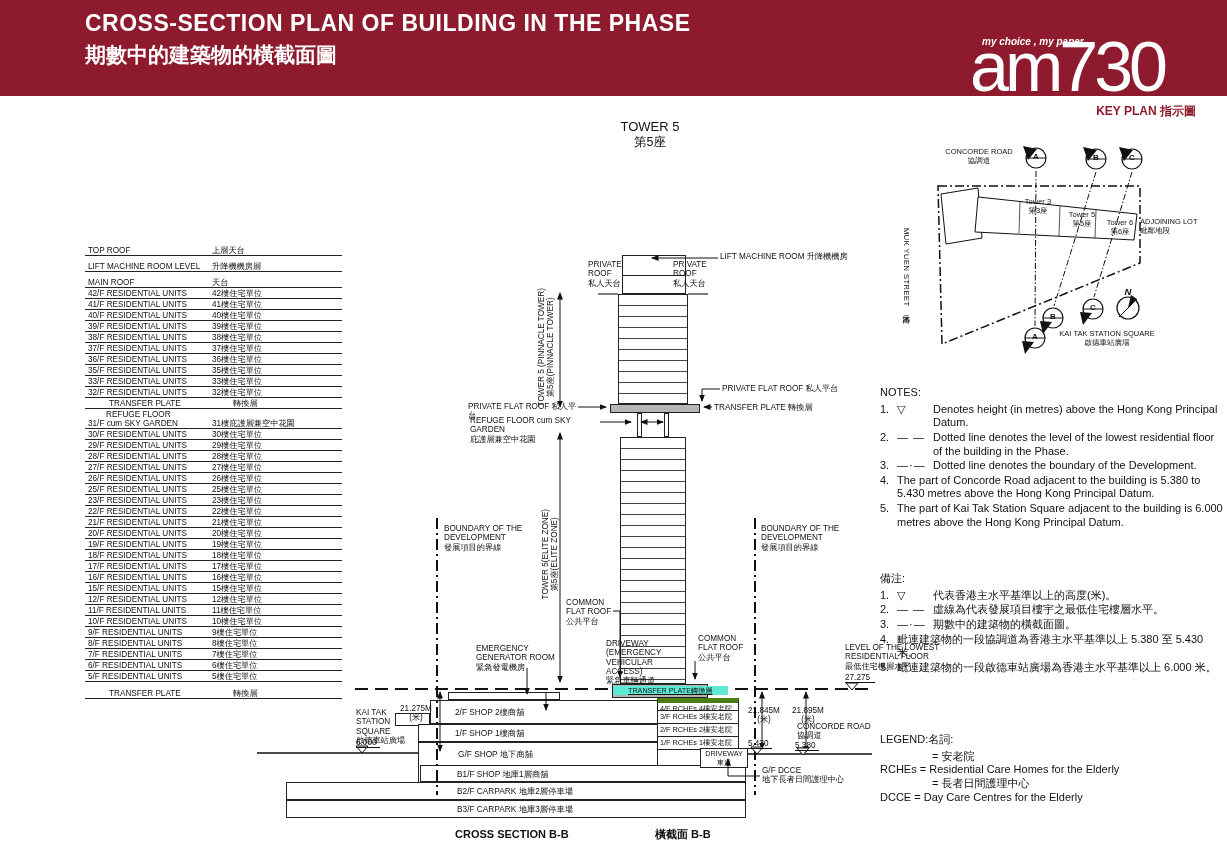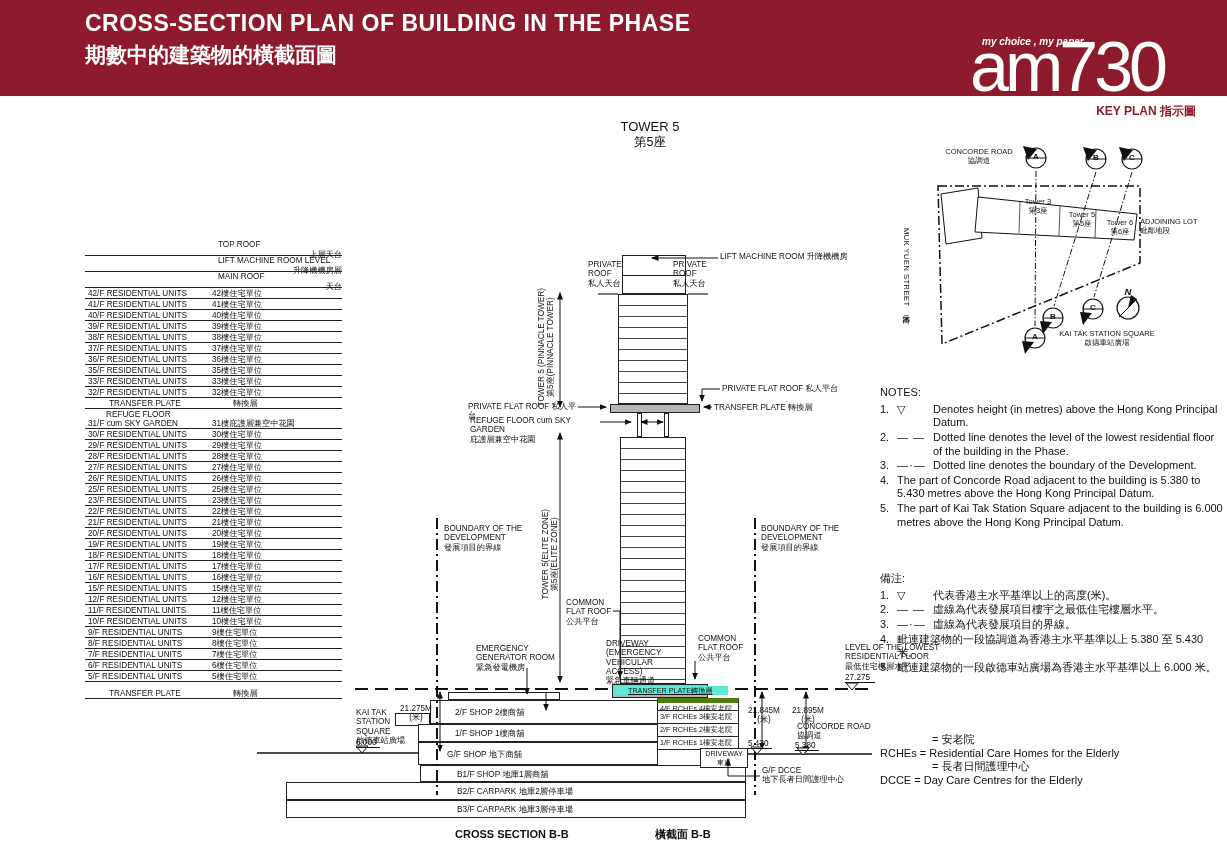--- a/index.html
+++ b/index.html
@@ -12,21 +12,21 @@
   .logo-wrap{position:absolute;left:960px;top:0;width:235px;height:96px;overflow:hidden;}
   .logo-tag{position:absolute;left:22px;top:36px;color:#fff;font-size:10px;font-weight:bold;font-style:italic;}
   .logo-main{position:absolute;left:10px;top:32px;color:#fff;font-size:70px;line-height:1;font-weight:400;letter-spacing:-4px;}
   .keyplan-lbl{position:absolute;left:1000px;top:103px;width:196px;text-align:right;color:#8e1b2d;font-size:12px;font-weight:bold;}
   
   .ftable{position:absolute;left:85px;top:240px;width:257px;}
   .frow{display:flex;box-sizing:border-box;height:11px;border-bottom:1px solid #222;
         font-size:8.2px;line-height:9.5px;align-items:flex-end;}
   .fen{width:124px;padding-left:3px;}
   .fzh{flex:1;}
-  .frow.tall{height:16px;flex-direction:column;}
+  .frow.tall{height:16px;}
   .frow.indent .fen{padding-left:24px;margin-top:16px;}
   .frow.refuge{height:20px;}
   .frow.refuge .fen{white-space:pre-line;text-indent:18px;line-height:9px;}
   .frow.gap-top{margin-top:6px;}
   
   .dl{position:absolute;font-size:8.2px;line-height:1.13;white-space:pre-line;color:#111;}
   .vert{transform:rotate(-90deg);transform-origin:center;text-align:center;}
   .ctr{text-align:center;}
   .box{position:absolute;box-sizing:border-box;border:1.2px solid #222;background:#fff;font-size:8.3px;}
   .grey{background:#b5b5b5;}
@@ -299,21 +299,21 @@
 
       <div class="rche-row">2/F RCHEs 2樓安老院</div>
 
       <div class="rche-row">1/F RCHEs 1樓安老院</div>
     </div>
 
   <div class="box z2" style="left:448px;top:692px;width:112px;height:8px;"></div>
   <div class="box z2" style="left:430px;top:700px;width:228px;height:24px;line-height:23px;padding-left:24px;">2/F   SHOP 2樓商舖</div>
   <div class="box z2" style="left:395px;top:713px;width:35px;height:13px;"></div>
   <div class="box z2" style="left:418px;top:724px;width:240px;height:18px;line-height:17px;padding-left:36px;">1/F   SHOP 1樓商舖</div>
-  <div class="box z2" style="left:418px;top:742px;width:240px;height:23px;line-height:22px;padding-left:28px;">G/F  SHOP 地下商舖</div>
+  <div class="box z2" style="left:418px;top:742px;width:240px;height:41px;line-height:22px;padding-left:39px;">G/F  SHOP 地下商舖</div>
   <div class="box z2" style="left:420px;top:765px;width:326px;height:17px;line-height:16px;padding-left:36px;">B1/F SHOP 地庫1層商舖</div>
   <div class="box z2" style="left:286px;top:782px;width:460px;height:18px;line-height:17px;padding-left:170px;">B2/F CARPARK 地庫2層停車場</div>
   <div class="box z2" style="left:286px;top:800px;width:460px;height:18px;line-height:17px;padding-left:170px;">B3/F CARPARK 地庫3層停車場</div>
   <div class="box z2 ctr" style="left:700px;top:748px;width:48px;height:20px;font-size:7.2px;line-height:1.25;white-space:pre-line;">DRIVEWAY
 車道</div>
 
   <svg class="layer z3" width="1227" height="851">
     <defs>
       <marker id="ah" orient="auto-start-reverse" markerWidth="9" markerHeight="8" refX="6.5" refY="3">
         <path d="M0,0 L7.5,3 L0,6 Z" fill="#111"></path>
@@ -517,38 +517,39 @@
 
         <div class="note">
           <span class="nnum">2.</span>
           <span class="nsym">— —</span>
           <span class="ntext">虛線為代表發展項目樓宇之最低住宅樓層水平。</span>
         </div>
 
         <div class="note">
           <span class="nnum">3.</span>
           <span class="nsym">—·—</span>
-          <span class="ntext">虛線為代表發展項目的界線。</span>
+          <span class="ntext">期數中的建築物的橫截面圖。</span>
         </div>
 
         <div class="note">
           <span class="nnum">4.</span>
 
           <span class="ntext">毗連建築物的一段協調道為香港主水平基準以上 5.380 至 5.430 米。</span>
         </div>
 
         <div class="note">
           <span class="nnum">5.</span>
 
           <span class="ntext">毗連建築物的一段啟德車站廣場為香港主水平基準以上 6.000 米。</span>
         </div>
       </div>
   </div>
 
   <div class="rcol" style="top:733px;">
+    <p class="rtitle">LEGEND:名詞:</p>
     <div>
 
         <div class="lg-line ind">= 安老院</div>
 
         <div class="lg-line">RCHEs = Residential Care Homes for the Elderly</div>
 
         <div class="lg-line ind">= 長者日間護理中心</div>
 
         <div class="lg-line">DCCE = Day Care Centres for the Elderly</div>
       </div>

